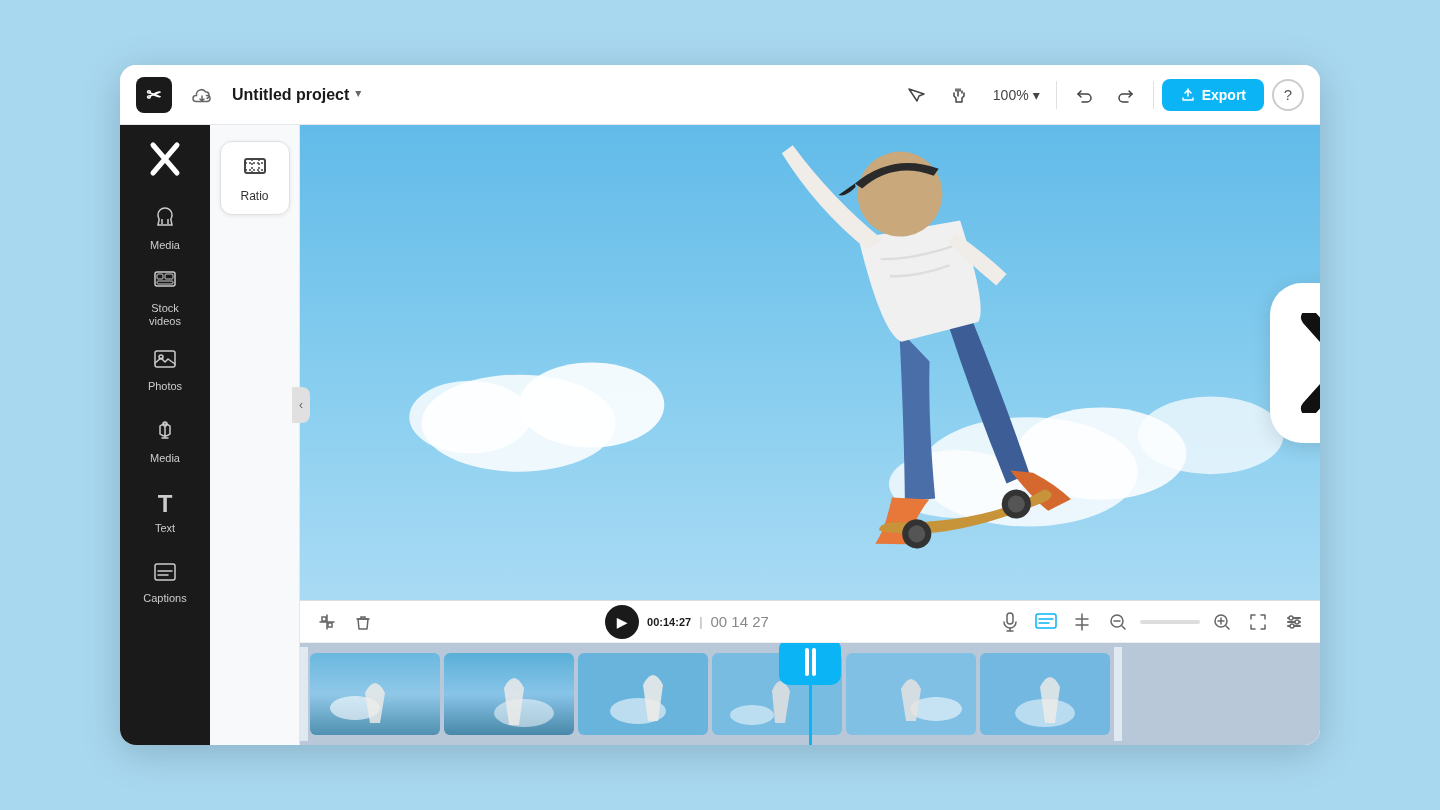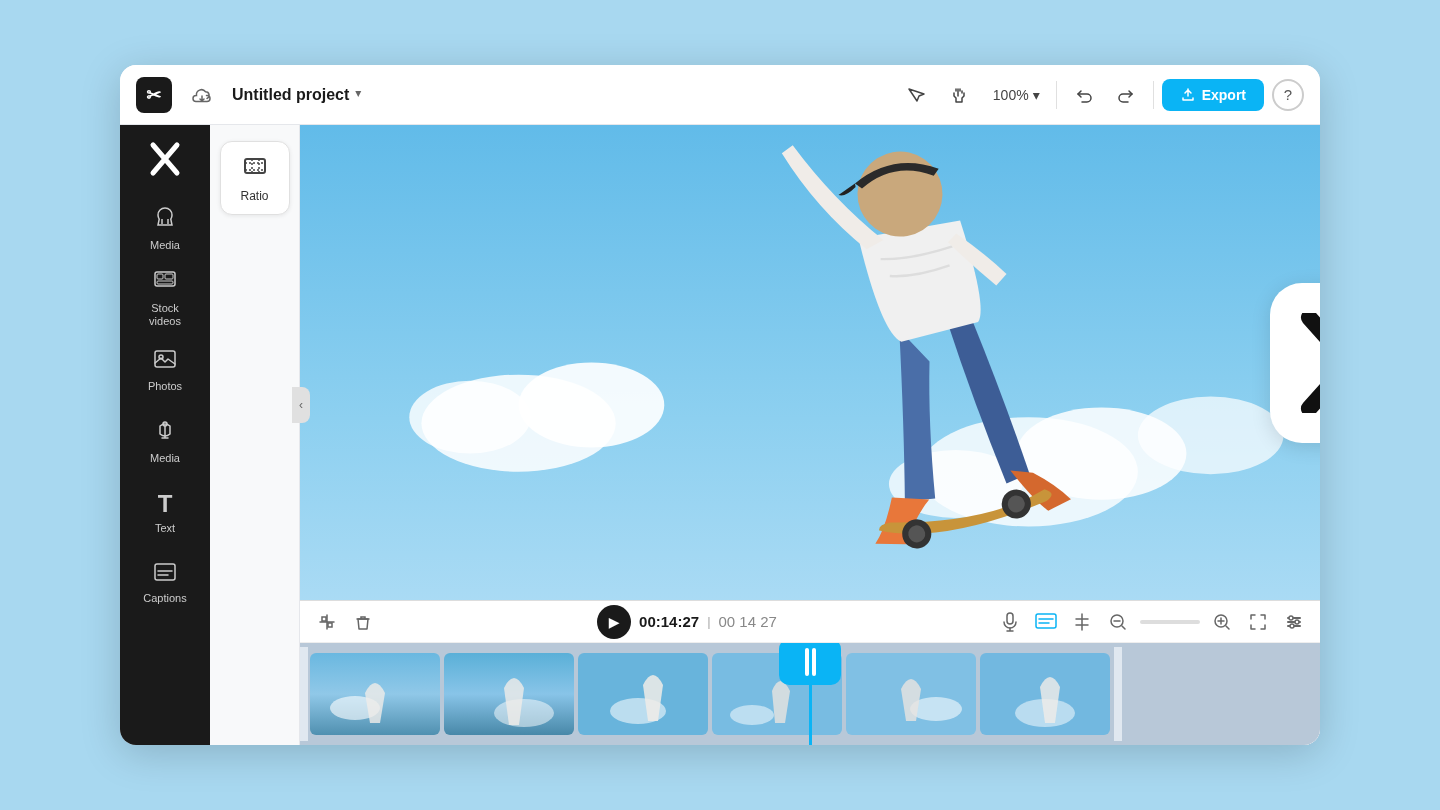--- a/index.html
+++ b/index.html
@@ -270,21 +270,21 @@
       border-radius: 50%;
       border: none;
       cursor: pointer;
       display: flex;
       align-items: center;
       justify-content: center;
       color: #fff;
       font-size: 14px;
     }
     .time-display {
-      font-size: 15px;
+      font-size: 11px;
       font-weight: 600;
       color: #1a1a1a;
     }
     .time-total {
       font-size: 15px;
       color: #888;
     }
     .timeline-right-tools {
       display: flex;
       align-items: center;

